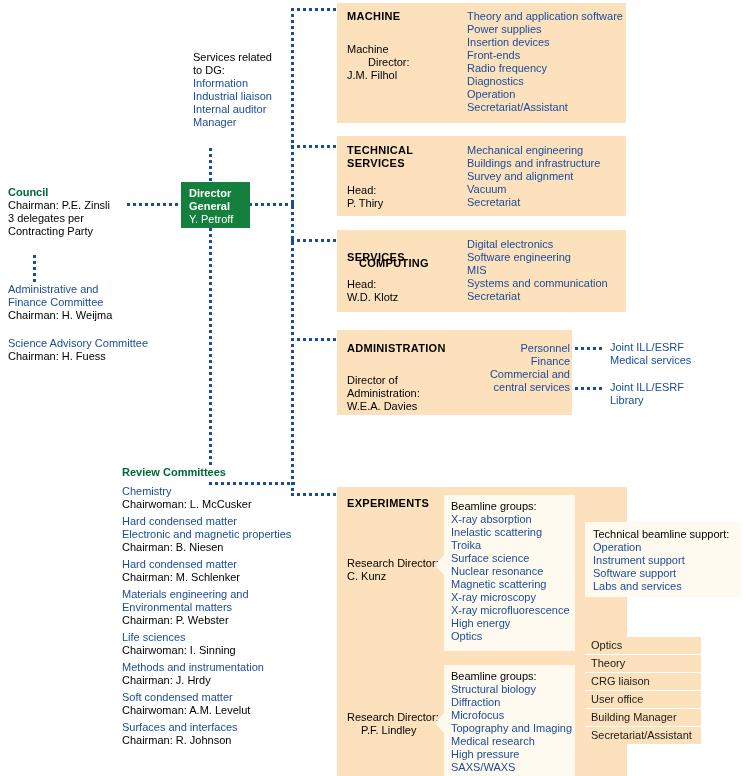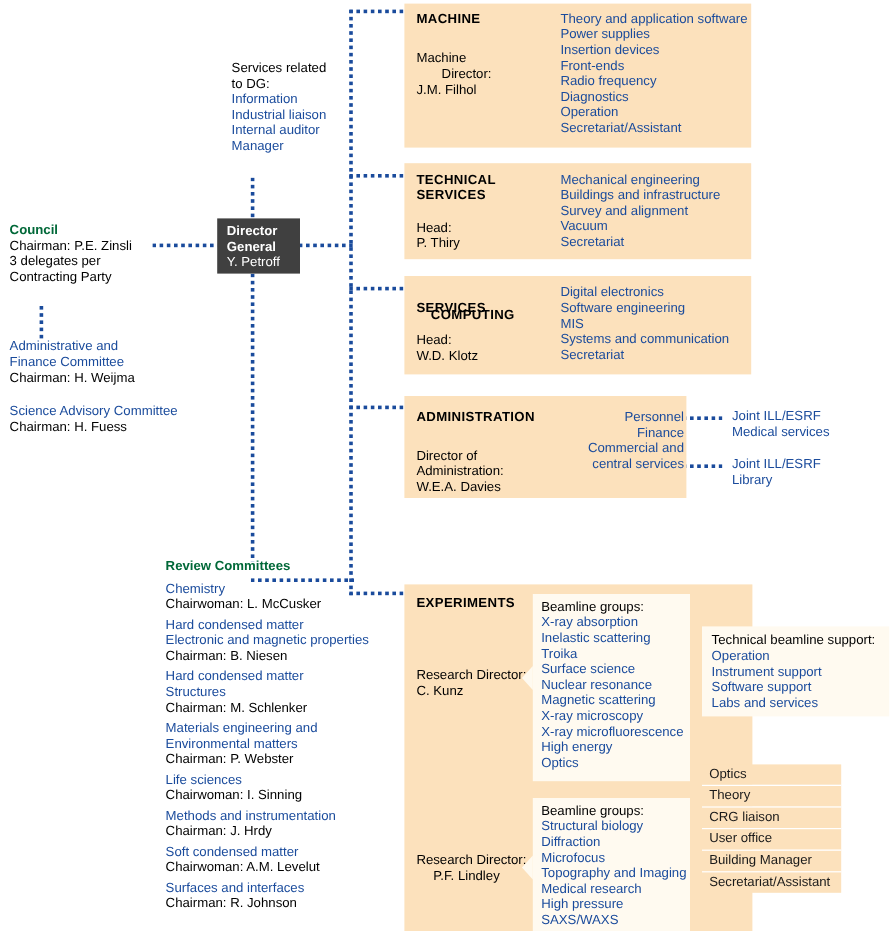--- a/index.html
+++ b/index.html
@@ -25,21 +25,21 @@
   .c-black   { color: #000000; }
 
   
   .peach {
     background: #fce1bc;
   }
   .cream {
     background: #fffaf0;
   }
   .dgbox {
-    background: #404040;
+    background: #15803d;
     color: #ffffff;
     padding: 5px 0 5px 8px;
     box-sizing: border-box;
   }
   .dgbox .l1, .dgbox .l2 { font-weight: bold; }
 
   
   .dot-h {
     position: absolute;
     height: 3px;
@@ -195,37 +195,36 @@
 
 <div class="abs" style="left:610px; top:341px; width:120px;">
   <div class="c-blue">Joint ILL/ESRF</div>
   <div class="c-blue">Medical services</div>
 </div>
 <div class="abs" style="left:610px; top:381px; width:120px;">
   <div class="c-blue">Joint ILL/ESRF</div>
   <div class="c-blue">Library</div>
 </div>
 
-<div class="abs" style="left:122px; top:466px; width:200px;margin-left:16px;">
+<div class="abs" style="left:122px; top:466px; width:200px;">
   <div class="c-green" style="margin-bottom:6px;">Review Committees</div>
 
   <div style="margin-bottom:4px;">
     <div class="c-blue">Chemistry</div>
     <div class="c-black">Chairwoman: L. McCusker</div>
   </div>
 
   <div style="margin-bottom:4px;">
     <div class="c-blue">Hard condensed matter</div>
     <div class="c-blue">Electronic and magnetic properties</div>
     <div class="c-black">Chairman: B. Niesen</div>
   </div>
 
   <div style="margin-bottom:4px;">
     <div class="c-blue">Hard condensed matter</div>
-    <div class="c-blue">Structures</div>
     <div class="c-black">Chairman: M. Schlenker</div>
   </div>
 
   <div style="margin-bottom:4px;">
     <div class="c-blue">Materials engineering and</div>
     <div class="c-blue">Environmental matters</div>
     <div class="c-black">Chairman: P. Webster</div>
   </div>
 
   <div style="margin-bottom:4px;">

